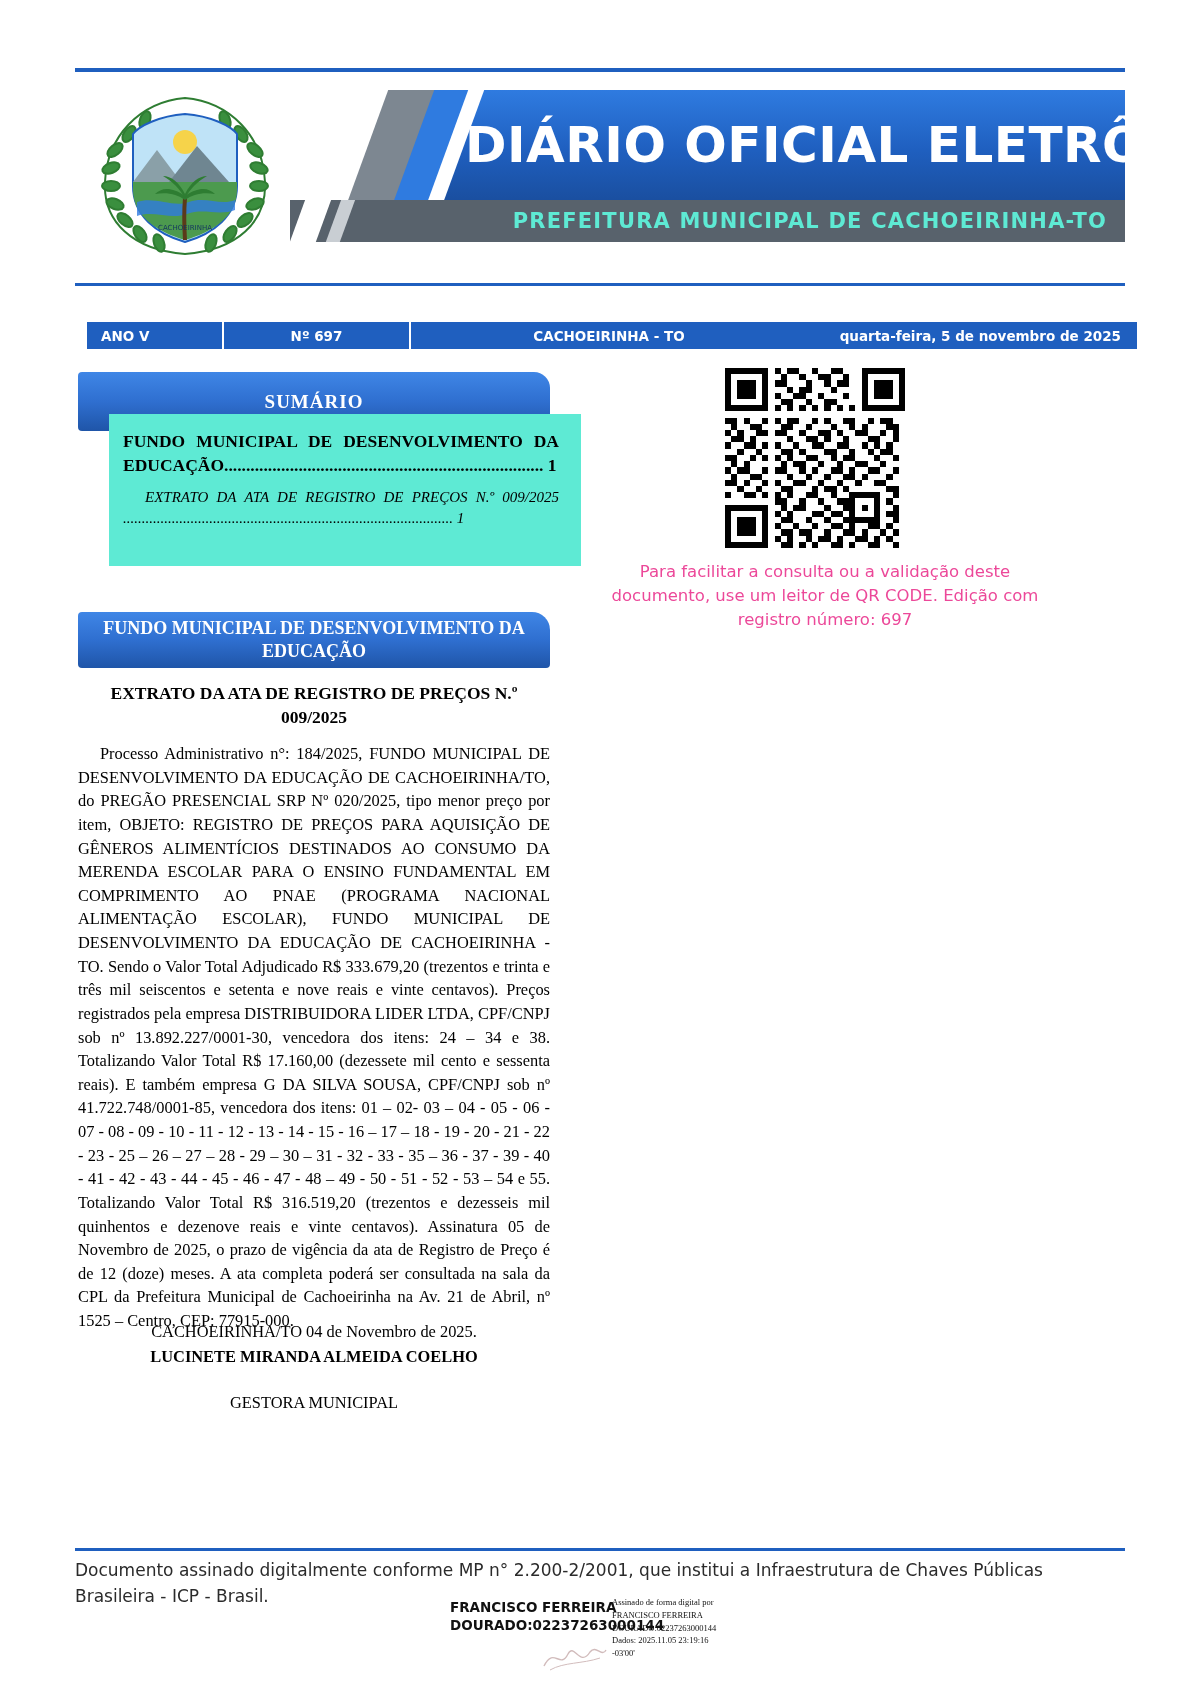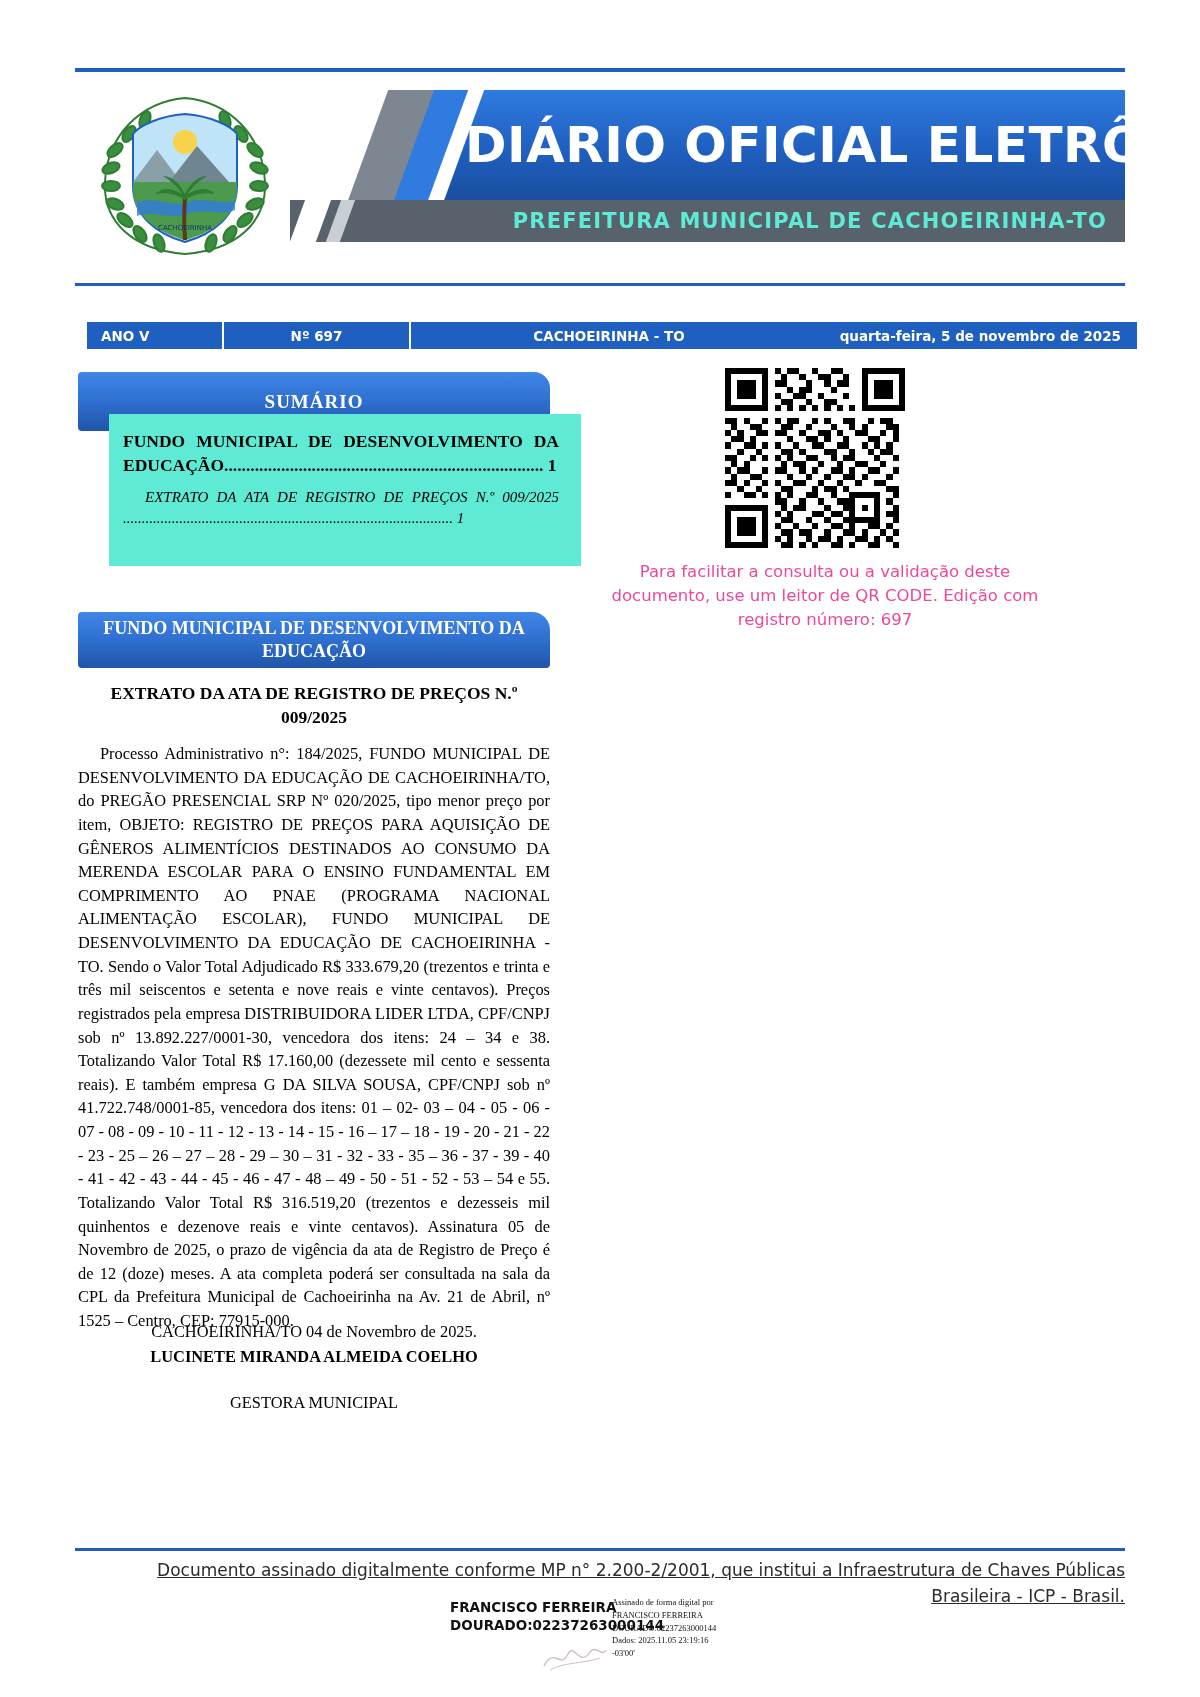--- a/index.html
+++ b/index.html
@@ -316,26 +316,25 @@
     top: 1548px;
     width: 1050px;
     height: 3px;
     background: #1f5fbf;
   }
   .footer-text {
     position: absolute;
     left: 75px;
     top: 1558px;
     width: 1050px;
-    text-align: right;
+    text-align: left;
     font-family: "DejaVu Sans", sans-serif;
     font-size: 17px;
     color: #2b2b2b;
     line-height: 1.5;
-    text-decoration: underline;
   }
 
   .sig-stamp {
     position: absolute;
     left: 450px;
     top: 1598px;
     width: 300px;
     font-family: "DejaVu Sans", sans-serif;
     font-size: 13.5px;
     color: #111111;

